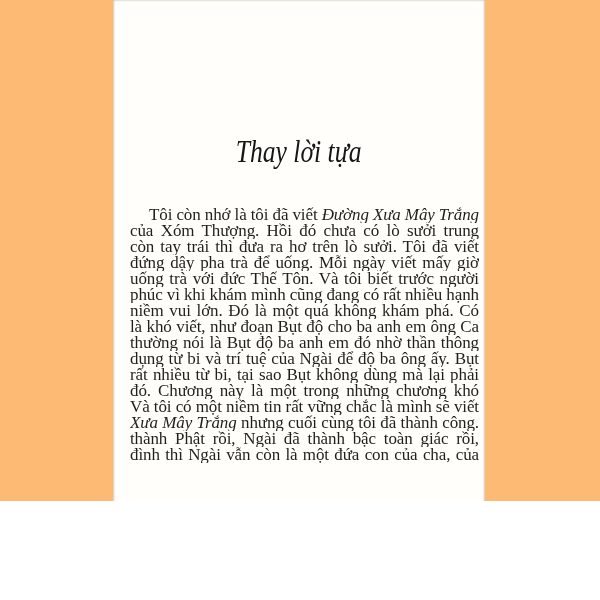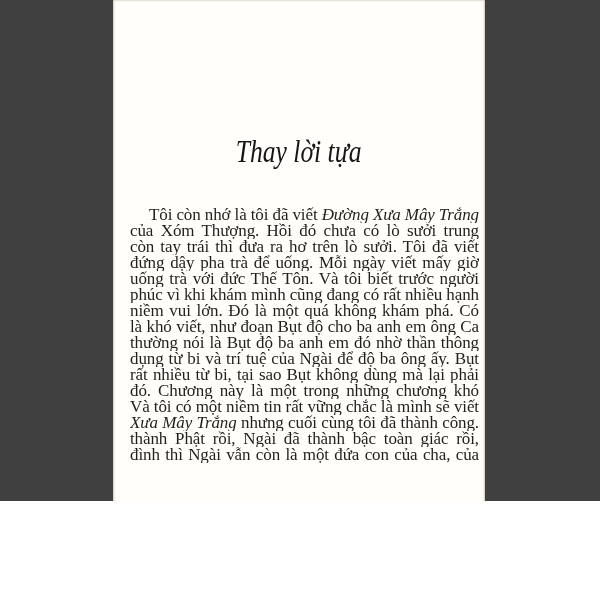--- a/index.html
+++ b/index.html
@@ -1,20 +1,20 @@
 <!DOCTYPE html>
 <html><head>
 <meta charset="utf-8">
 <style>
   html, body { margin: 0; padding: 0; }
   .canvas {
     position: relative;
     width: 600px;
     height: 501px;
-    background: #404040;
+    background: #fdba74;
     overflow: hidden;
     font-family: "Liberation Serif", "DejaVu Serif", serif;
   }
   .page {
     position: absolute;
     left: 113px;
     top: 0;
     width: 372px;
     height: 600px;
     background: #fffefb;

